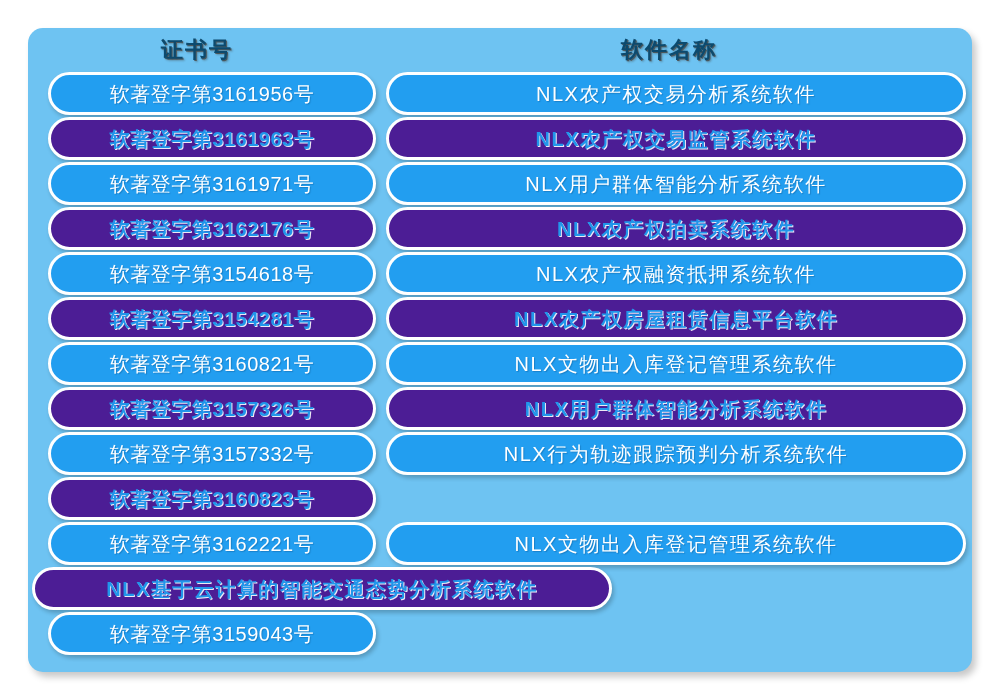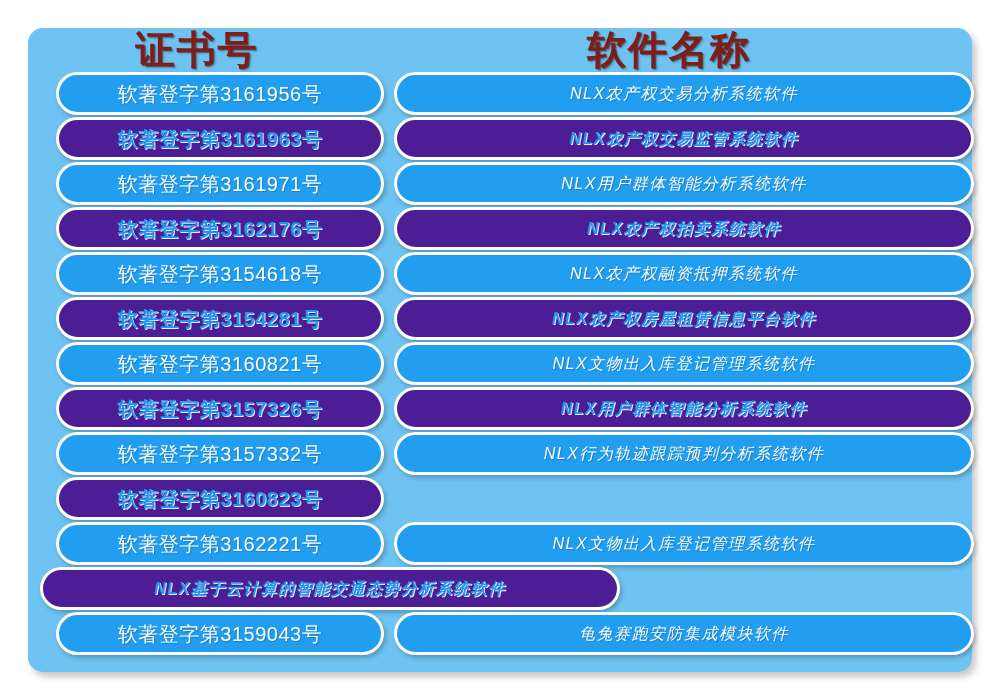--- a/index.html
+++ b/index.html
@@ -41,36 +41,36 @@
     top: 0;
     width: 944px;
     height: 44px;
     display: flex;
   }
   .head-cell {
     display: flex;
     align-items: center;
     justify-content: center;
     height: 44px;
-    font-size: 39px;
+    font-size: 22px;
     font-weight: bold;
-    color: #7f1d1d;
+    color: #0c4a6e;
     letter-spacing: 2px;
     text-shadow:
        1px 1px 0 rgba(60,30,10,0.55),
        2px 2px 2px rgba(50,25,10,0.30);
     white-space: nowrap;
   }
   .head-cell.left  { width: 338px; }
   .head-cell.right { width: 606px; }
 
   
   .rows {
     position: absolute;
-    left: 12px;
+    left: 4px;
     top: 44px;
     width: 944px;
   }
   .row {
     display: flex;
     height: 43px;
     margin-bottom: 2px;
   }
   .cell {
     position: relative;
@@ -100,21 +100,21 @@
   .row.odd .cell-text {
     color: #ffffff;
     font-weight: normal;
     text-shadow: 1px 1px 1px rgba(0,60,110,0.30);
   }
   .row.even .cell-text {
     color: #2196ea;
     font-weight: bold;
     text-shadow: 1px 1px 0 rgba(255,255,255,0.9);
   }
-  .cell.name .cell-text { font-size: 16px; letter-spacing: 1.5px; font-style: italic; }
+  .cell.name .cell-text { font-size: 20px; letter-spacing: 1.5px; }
   .cell.cert .cell-text { font-size: 20px; letter-spacing: 0.5px; }
 </style>
 </head>
 <body>
 
 <div class="stage">
   <div class="panel">
 
     <div class="head-row">
       <div class="head-cell left">证书号</div>
@@ -209,20 +209,17 @@
         </div>
         <div class="row even">
           <div class="cell name">
             <span class="cell-text">NLX基于云计算的智能交通态势分析系统软件</span>
           </div>
         </div>
         <div class="row odd">
           <div class="cell cert">
             <span class="cell-text">软著登字第3159043号</span>
           </div>
-          <div class="cell name">
-            <span class="cell-text">龟兔赛跑安防集成模块软件</span>
-          </div>
         </div>
       </div>
 
   </div>
 </div>
 
 </body></html>

